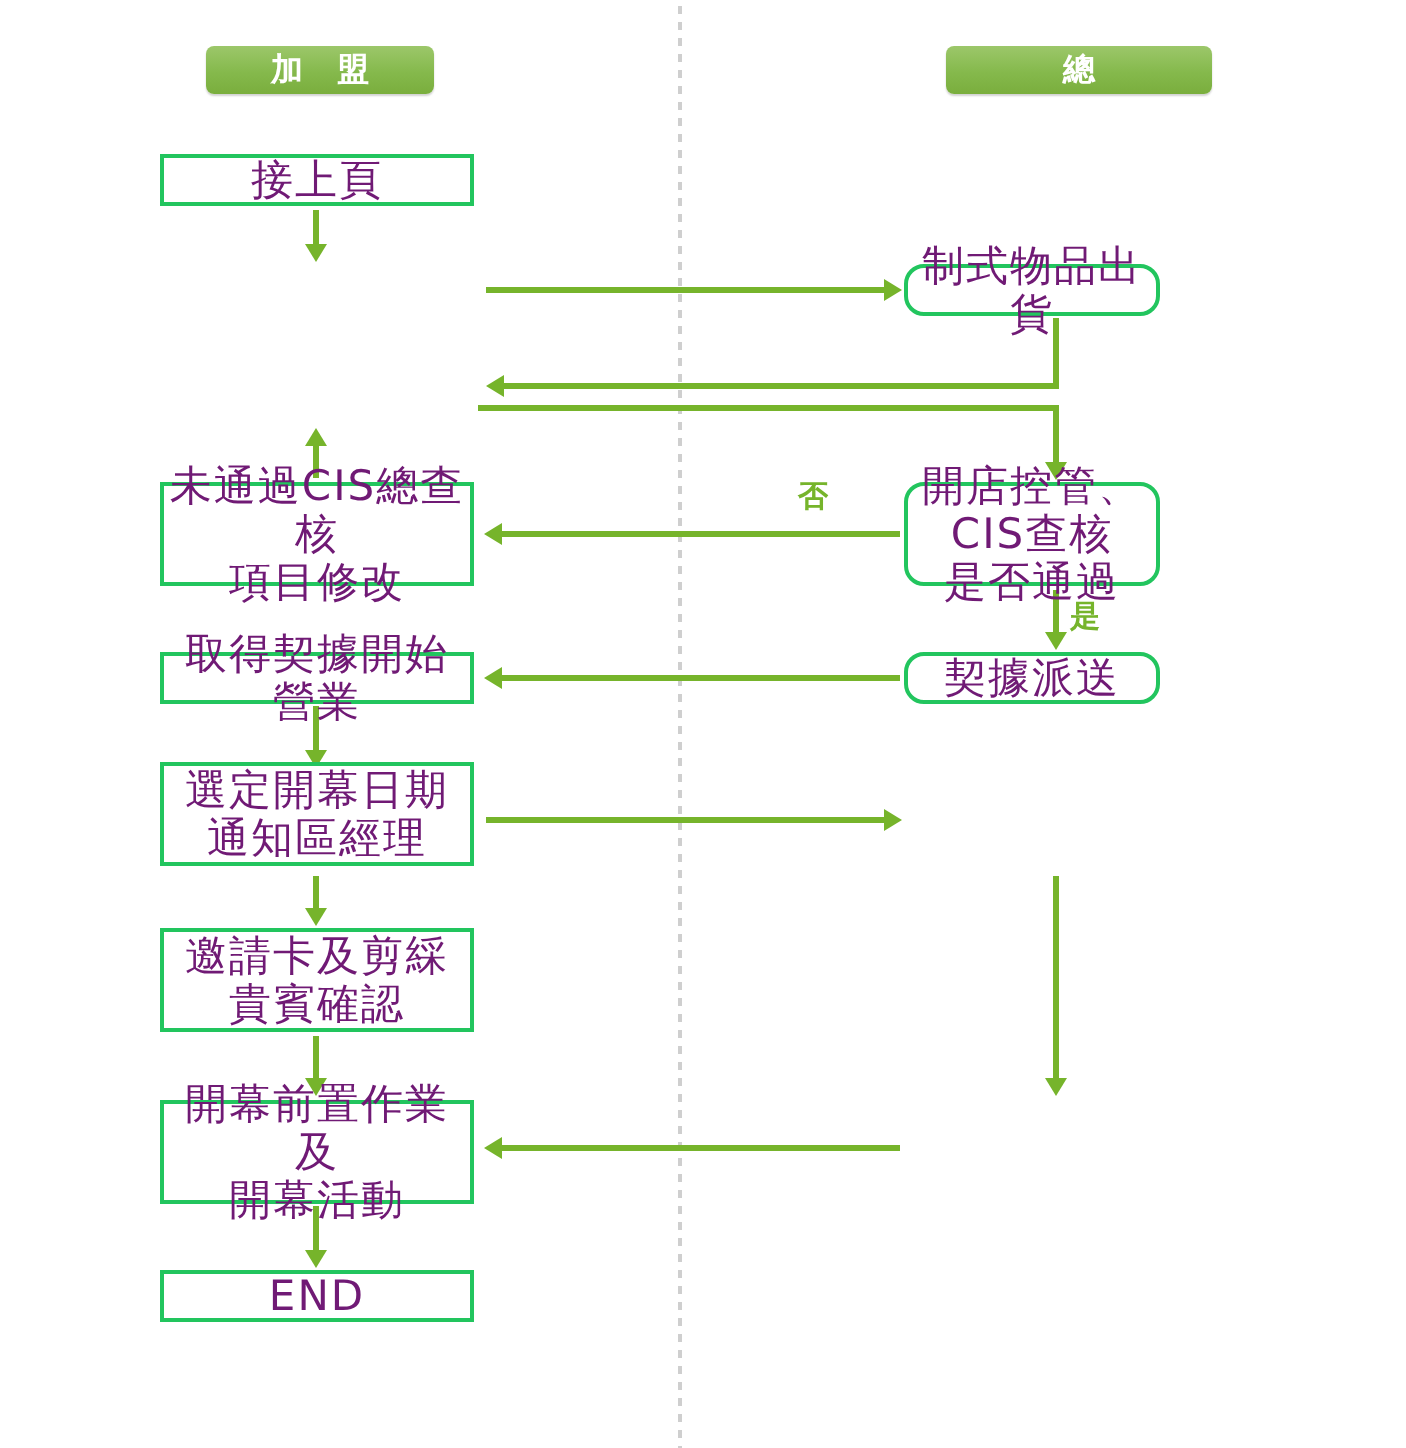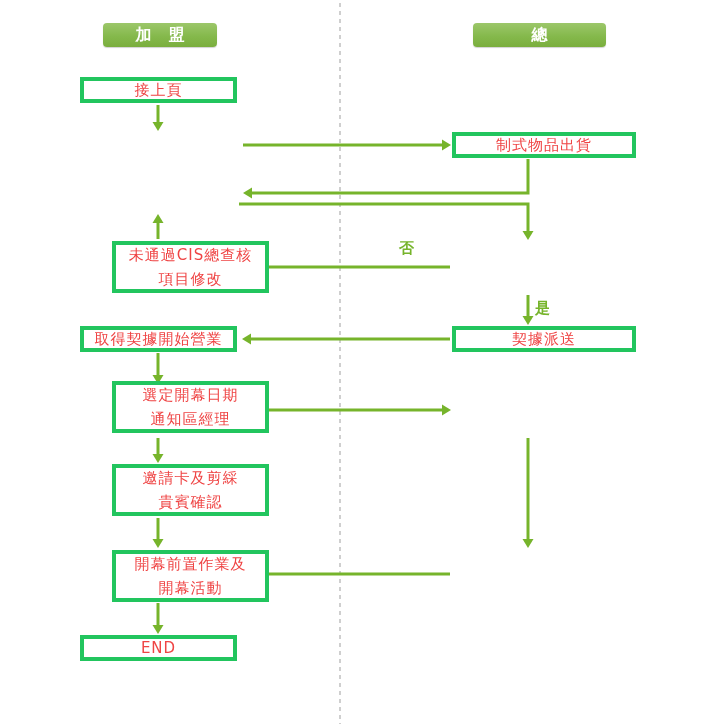--- a/index.html
+++ b/index.html
@@ -5,26 +5,26 @@
   html,body{margin:0;padding:0;background:#fff;}
   #stage{position:relative;width:703px;height:724px;background:#ffffff;overflow:hidden;
          font-family:"DejaVu Sans","Liberation Sans",sans-serif;}
   #arrows{position:absolute;left:0;top:0;width:703px;height:724px;}
   .hdr{position:absolute;top:23px;height:24px;border-radius:4px;
        background:linear-gradient(180deg,#9cc76a 0%,#85b94c 55%,#7aae3d 100%);
        box-shadow:0 1px 1px rgba(0,0,0,.18);
        color:#ffffff;font-weight:bold;font-size:16px;line-height:24px;text-align:center;}
   .hdr-l{left:103px;width:114px;letter-spacing:17px;text-indent:17px;}
   .hdr-r{left:473px;width:133px;letter-spacing:42px;text-indent:42px;}
-  .node{position:absolute;box-sizing:border-box;background:#ffffff;border:4px solid #22c55e;
+  .node{position:absolute;box-sizing:border-box;background:#ffffff;border:2px solid #22c55e;
         display:flex;align-items:center;justify-content:center;text-align:center;
-        color:#ef4444;font-size:15px;line-height:24px;letter-spacing:1px;white-space:pre-line;}
+        color:#701a75;font-size:21px;line-height:24px;letter-spacing:1px;white-space:pre-line;}
   .col-l{left:80px;width:157px;}
-  .col-r{left:452px;width:184px;}
-  .h26{height:26px;} .h52{height:52px;margin-left:32px;}
+  .col-r{left:452px;width:128px;border-radius:10px;}
+  .h26{height:26px;} .h52{height:52px;}
   .l0{top:77px}.l1{top:132px}.l2{top:187px}.l3{top:241px}.l4{top:326px}
   .l5{top:381px}.l6{top:464px}.l7{top:550px}.l8{top:635px}
   .r0{top:132px}.r1{top:241px}.r2{top:326px}.r3{top:385px}.r4{top:549px}
   .edge-label{position:absolute;color:#76b42b;font-weight:bold;font-size:15px;line-height:16px;}
   .lbl-no{left:399px;top:240px;}
   .lbl-yes{left:535px;top:300px;}
 </style>
 </head>
 <body>
 
@@ -78,18 +78,20 @@
   <div class="node col-l h26 l4">取得契據開始營業</div>
   <div class="node col-l h52 l5">選定開幕日期
 通知區經理</div>
   <div class="node col-l h52 l6">邀請卡及剪綵
 貴賓確認</div>
   <div class="node col-l h52 l7">開幕前置作業及
 開幕活動</div>
   <div class="node col-l h26 l8">END</div>
 
   <div class="node col-r h26 r0">制式物品出貨</div>
+  <div class="node col-r h52 r1">開店控管、CIS查核
+是否通過</div>
   <div class="node col-r h26 r2">契據派送</div>
 
   <div class="edge-label lbl-no">否</div>
   <div class="edge-label lbl-yes">是</div>
 
 </div>
 
 </body></html>

